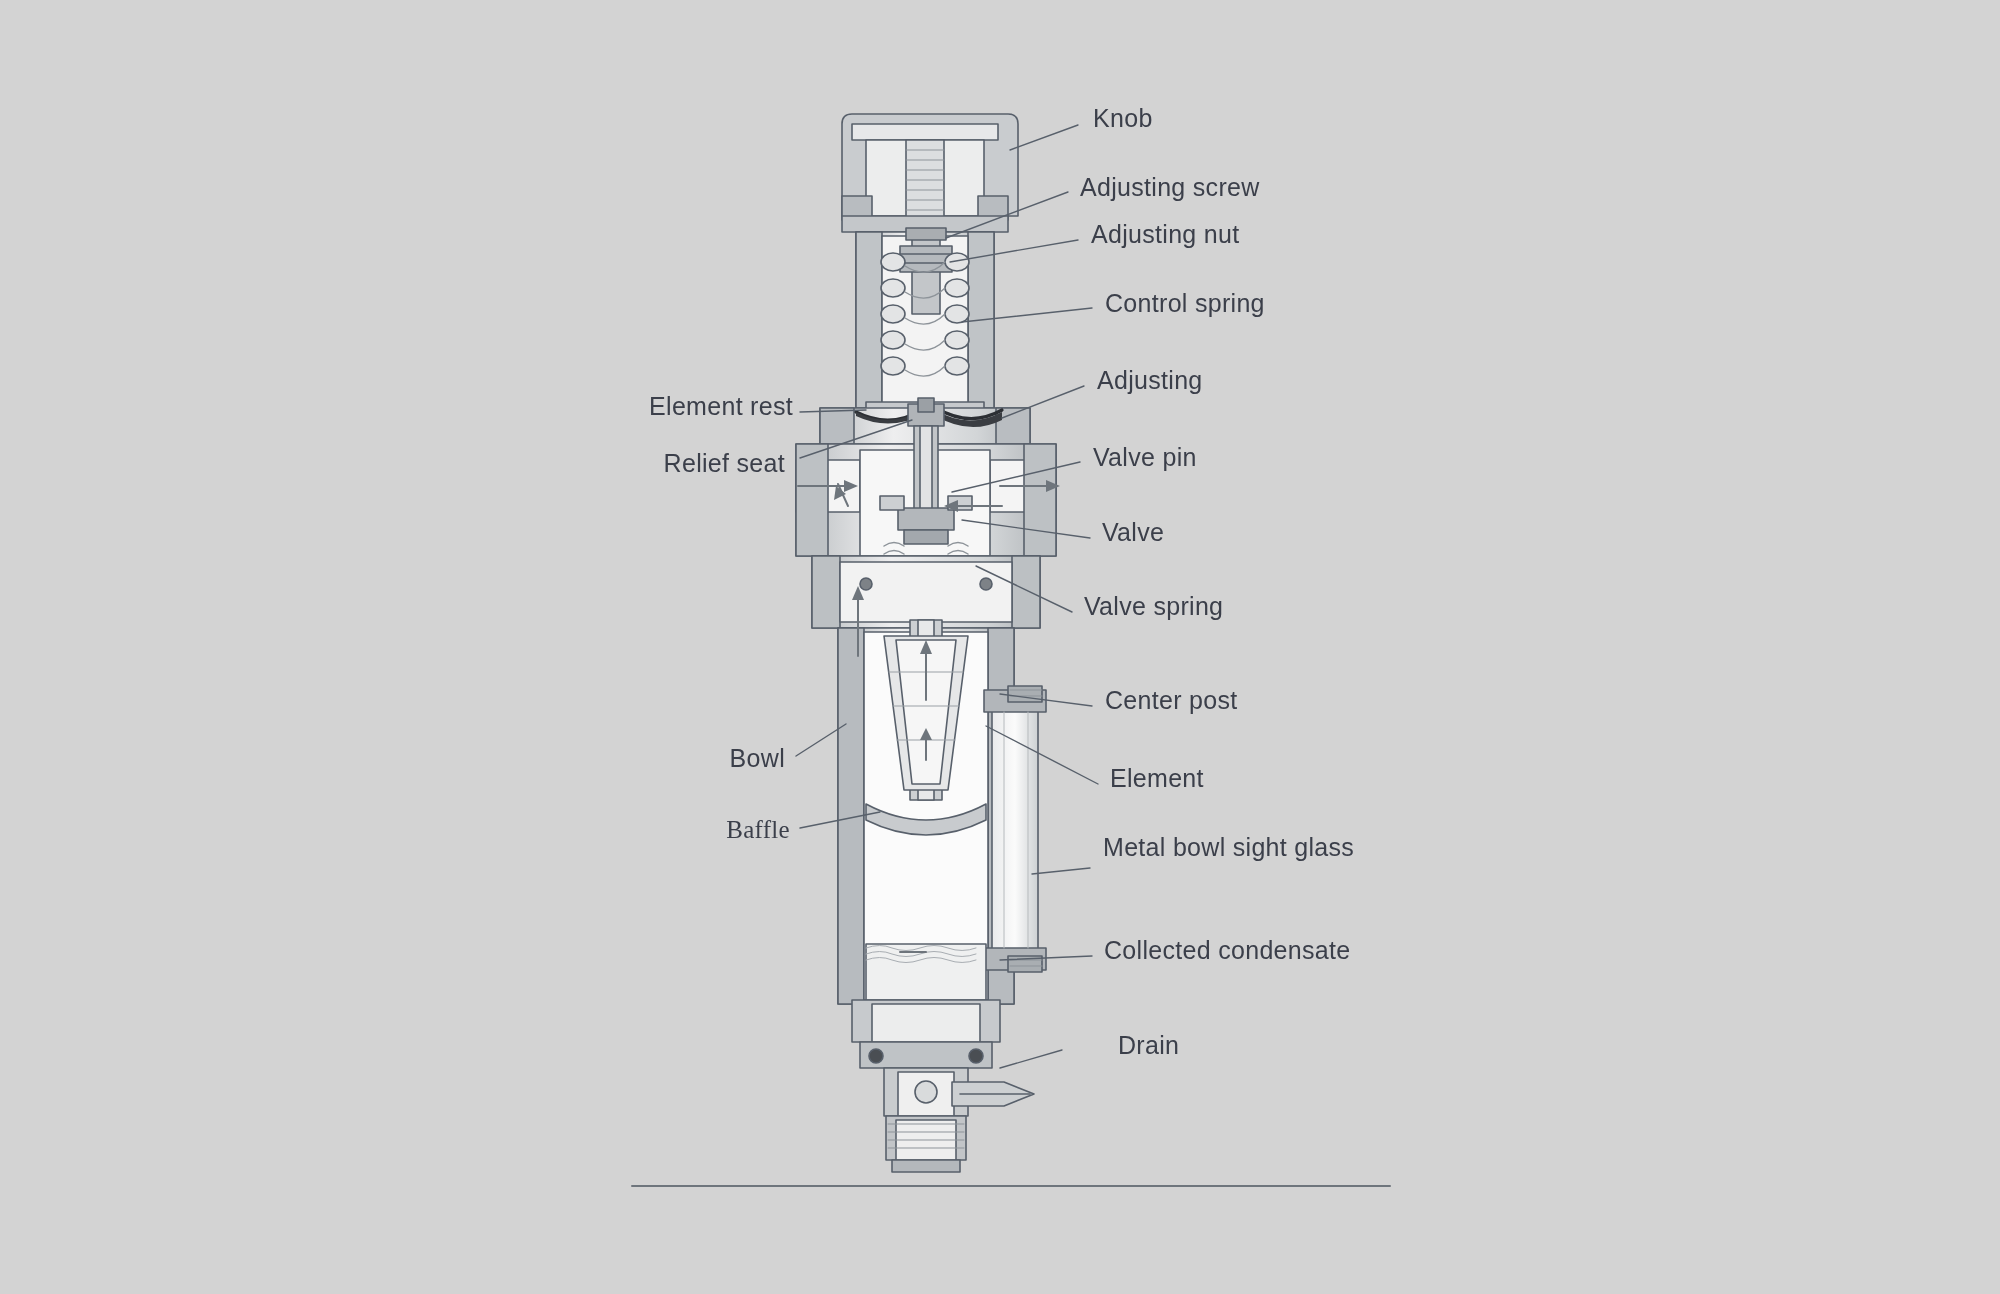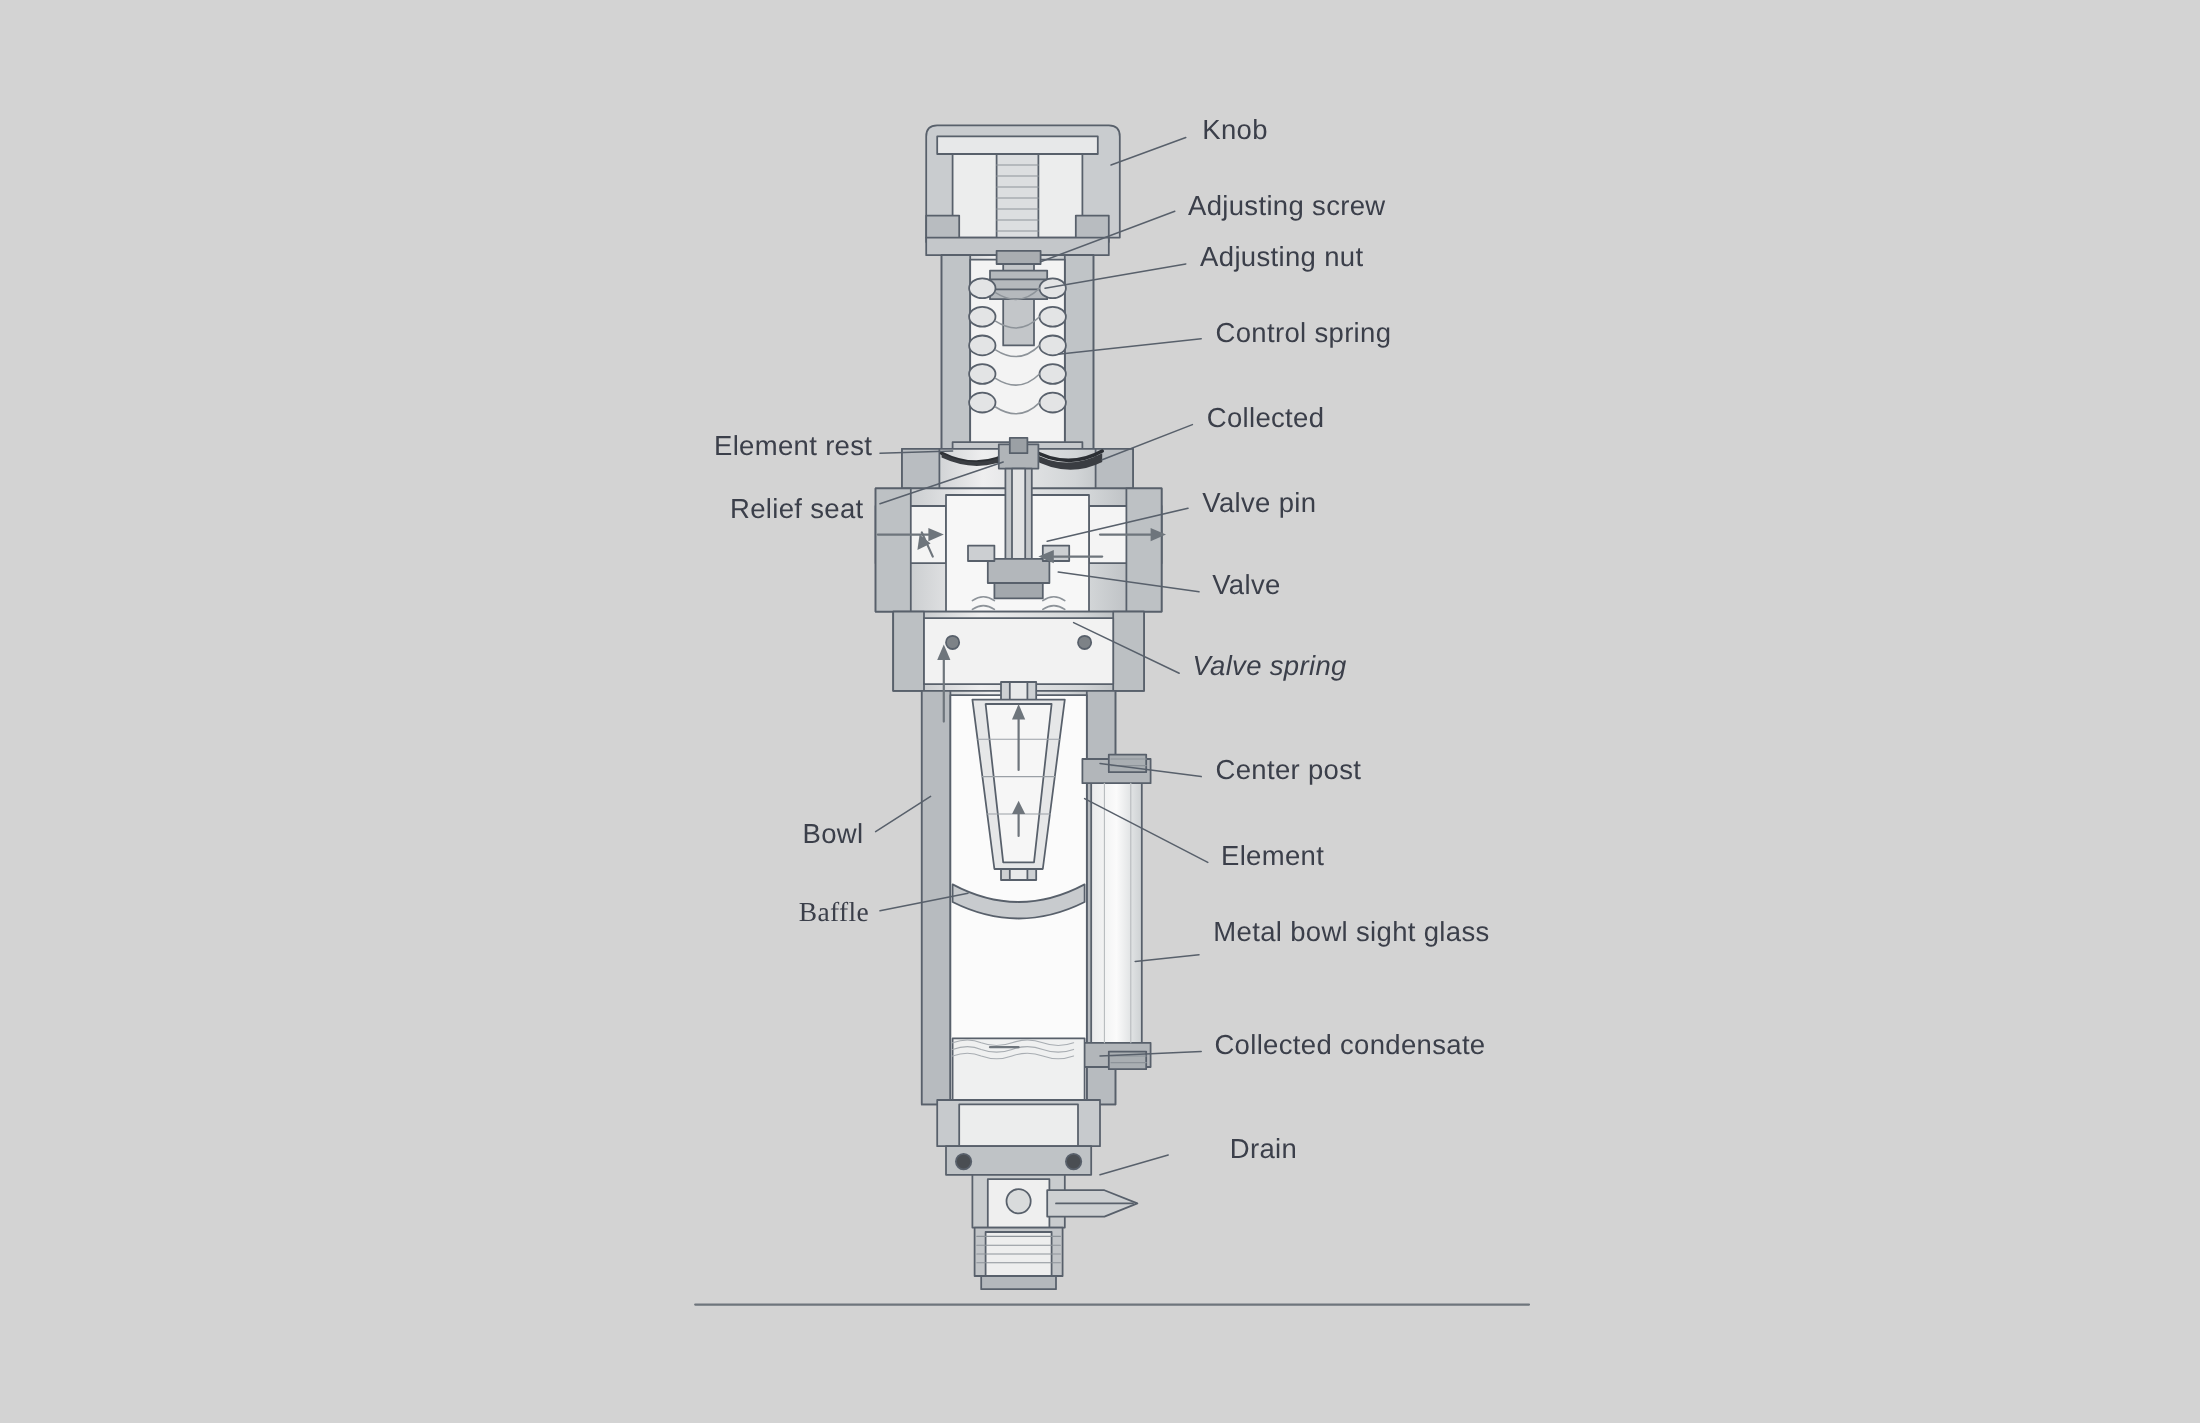--- a/index.html
+++ b/index.html
@@ -290,24 +290,24 @@
         <path d="M796,756 L846,724"></path>
         <path d="M800,828 L880,812"></path>
       </g>
     </g>
   </svg>
 
   <div class="label right" style="left:1093px; top:104px;">Knob</div>
   <div class="label right" style="left:1080px; top:173px;">Adjusting screw</div>
   <div class="label right" style="left:1091px; top:220px;">Adjusting nut</div>
   <div class="label right" style="left:1105px; top:289px;">Control spring</div>
-  <div class="label right" style="left:1097px; top:366px;">Collected</div>
+  <div class="label right" style="left:1097px; top:366px;">Adjusting</div>
   <div class="label right" style="left:1093px; top:443px;">Valve pin</div>
   <div class="label right" style="left:1102px; top:518px;">Valve</div>
-  <div class="label right" style="left:1084px; top:592px;font-style:italic;">Valve spring</div>
+  <div class="label right" style="left:1084px; top:592px;">Valve spring</div>
   <div class="label right" style="left:1105px; top:686px;">Center post</div>
   <div class="label right" style="left:1110px; top:764px;">Element</div>
   <div class="label right" style="left:1103px; top:833px;">Metal bowl sight glass</div>
   <div class="label right" style="left:1104px; top:936px;">Collected condensate</div>
   <div class="label right" style="left:1076px; top:1031px;margin-left:42px;">Drain</div>
 
   <div class="label left" style="left:793px; top:392px; transform:translateX(-100%);">Element rest</div>
   <div class="label left" style="left:785px; top:449px; transform:translateX(-100%);">Relief seat</div>
   <div class="label left" style="left:785px; top:744px; transform:translateX(-100%);">Bowl</div>
   <div class="label left" style="left:790px; top:816px; transform:translateX(-100%);font-family:Liberation Serif, serif;">Baffle</div>

